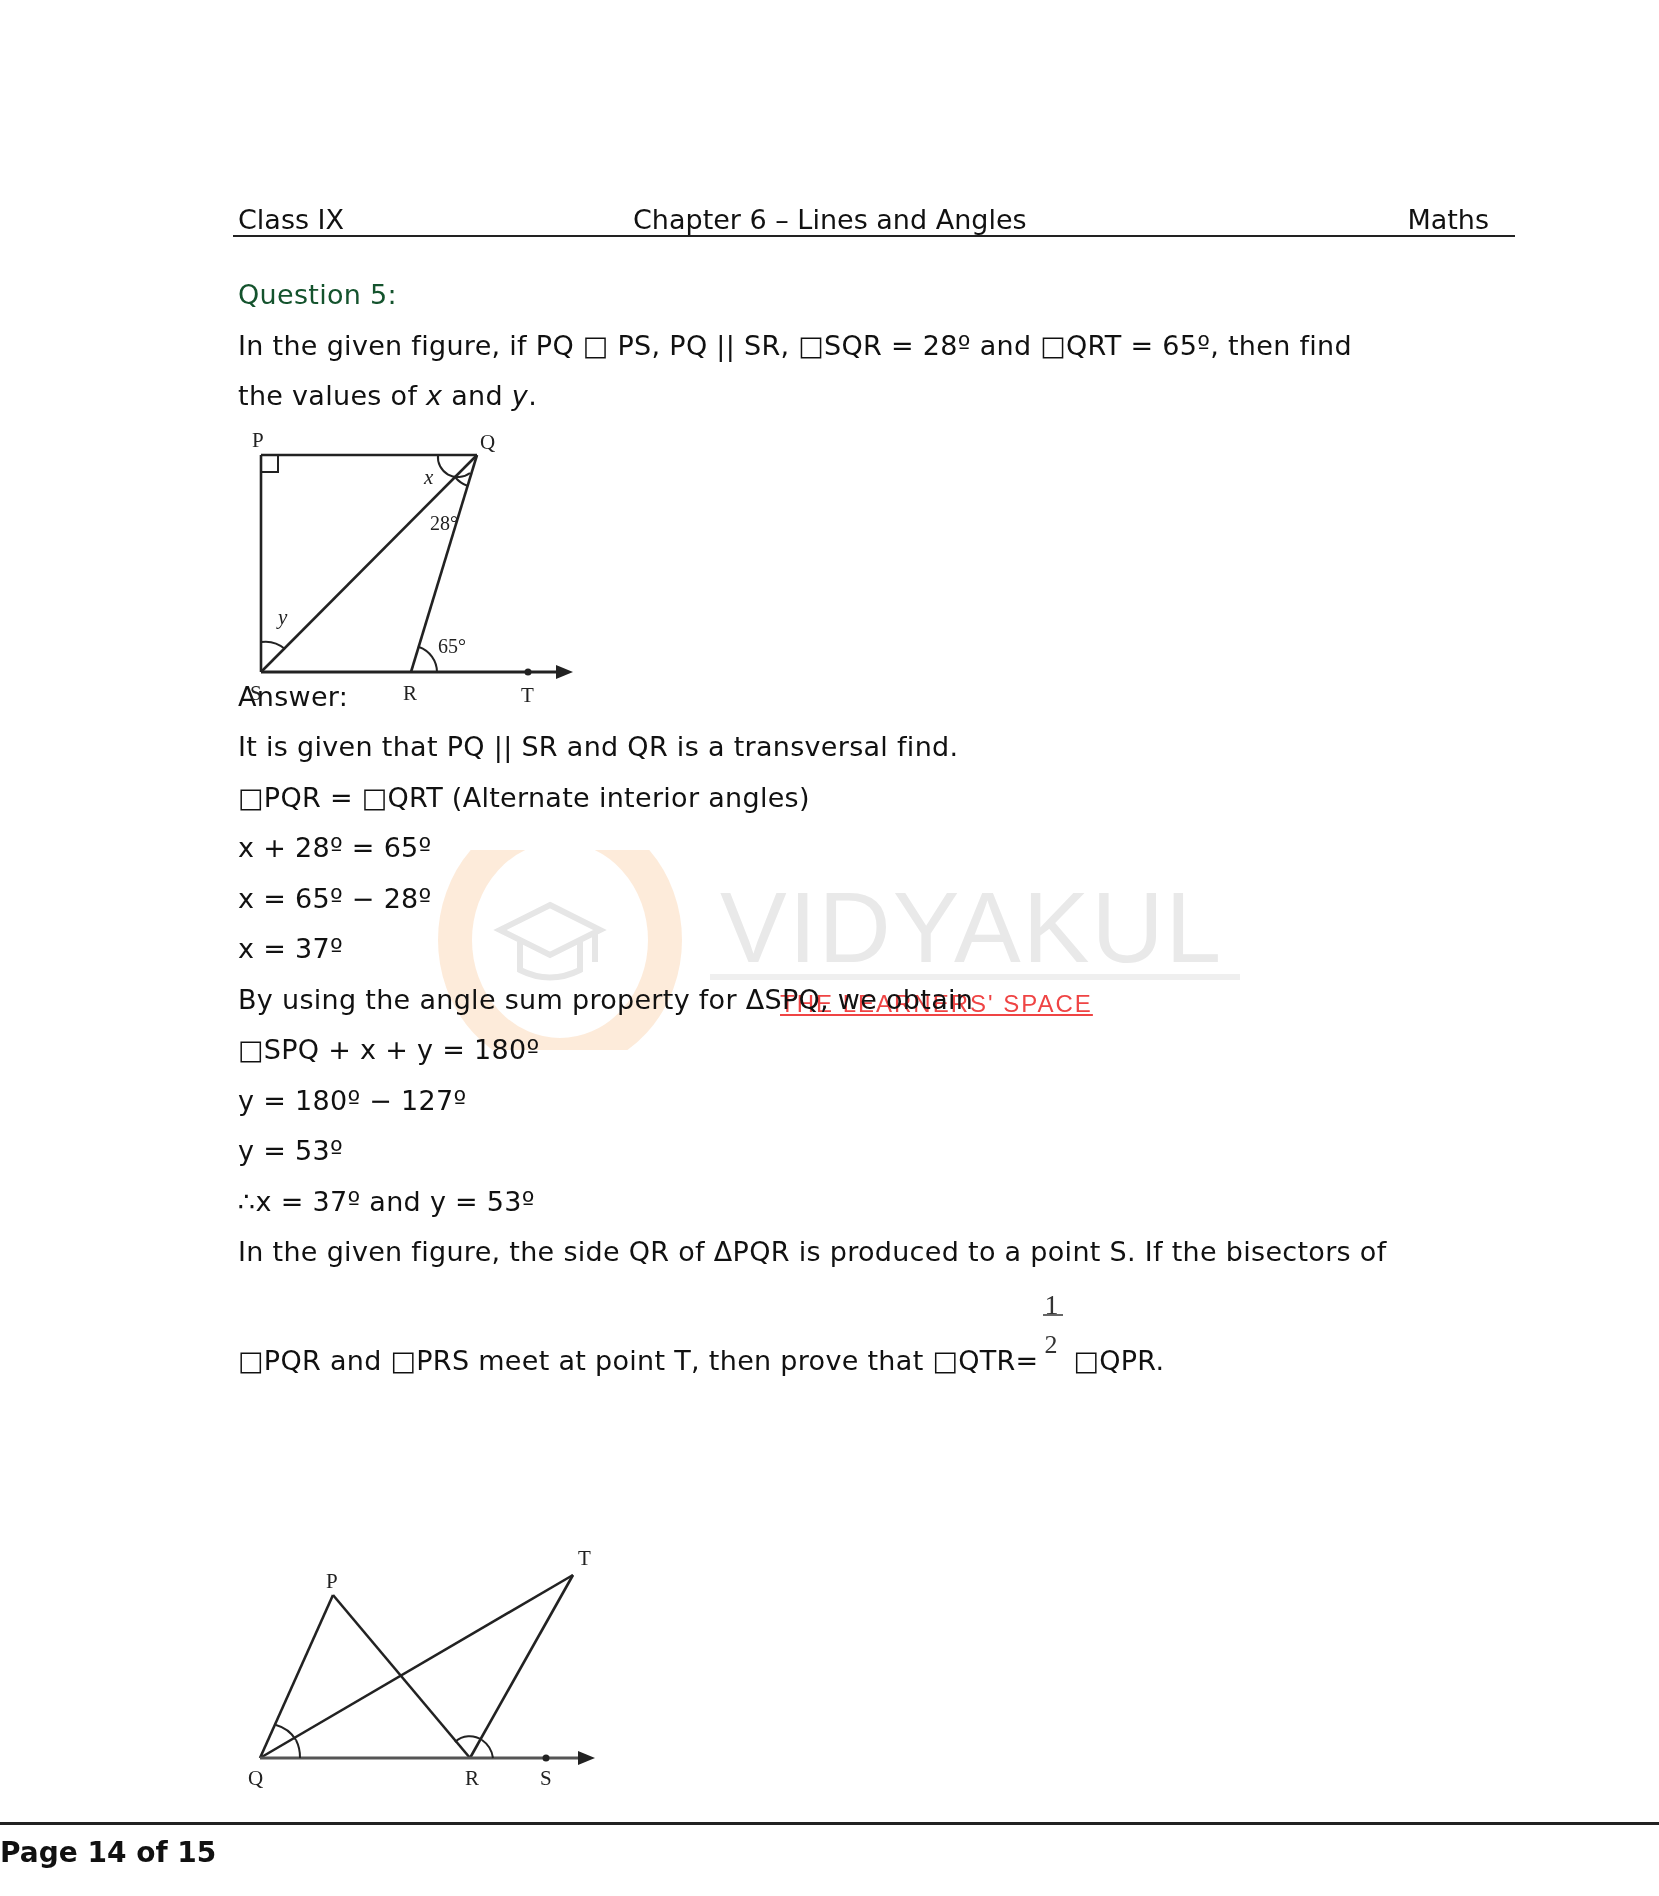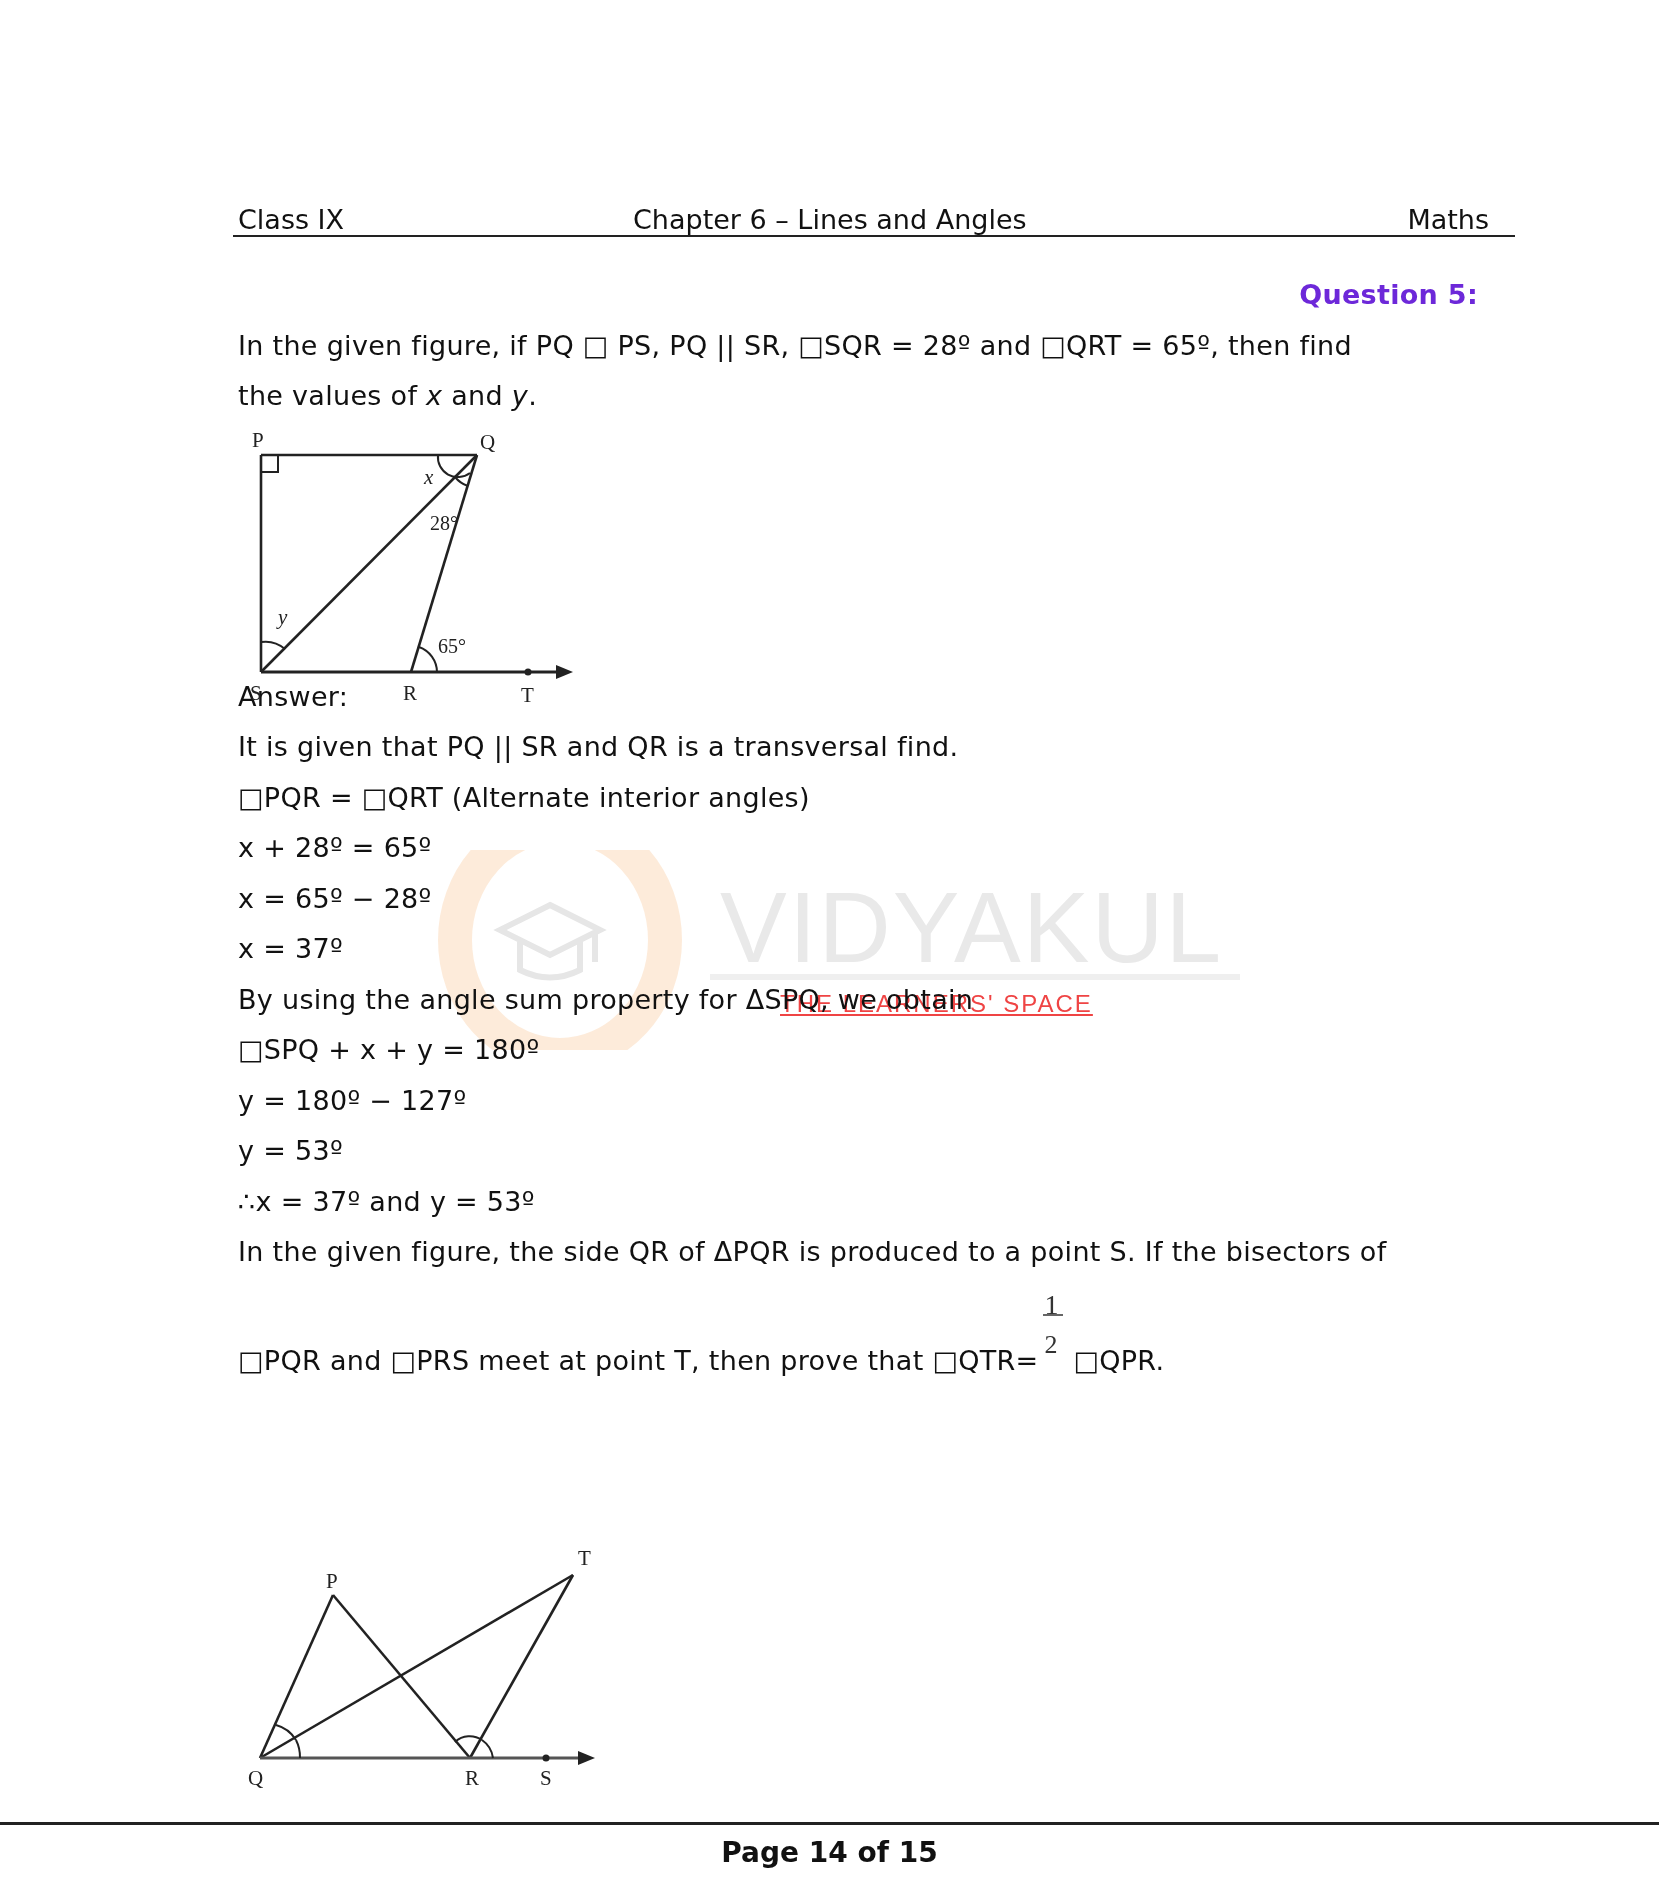--- a/index.html
+++ b/index.html
@@ -14,36 +14,36 @@
     }
     .header .left { position: absolute; left: 5px; top: 4px; }
     .header .center { position: absolute; left: 400px; top: 4px; }
     .header .right { position: absolute; right: 24px; top: 4px; }
     .header-rule {
       position: absolute; left: 233px; top: 235px; width: 1282px; height: 0;
       border-top: 2px solid #222;
     }
     .content { position: absolute; left: 238px; top: 270px; width: 1240px; }
     .line { font-size: 27px; line-height: 50.5px; height: 50.5px; white-space: nowrap; letter-spacing: 0.3px; }
-    .qtitle { color: #6d28d9; font-weight: bold; text-align: right; }
+    .qtitle { color: #14532d; font-weight: normal; }
     .fig1 { position: absolute; left: 238px; top: 425px; }
     .fig2 { position: absolute; left: 238px; top: 1540px; }
     .frac-line { position: relative; }
     .frac {
       display: inline-block; position: relative; width: 26px; height: 30px; vertical-align: baseline;
       font-family: "Liberation Serif", serif; color: #333;
     }
     .frac .num { position: absolute; left: 6px; top: -60px; font-size: 28px; }
     .frac .bar { position: absolute; left: 4px; top: -26px; width: 20px; border-top: 2px solid #666; }
     .frac .den { position: absolute; left: 6px; top: -20px; font-size: 26px; }
     .footer-rule {
       position: absolute; left: 0; top: 1822px; width: 1659px; height: 0;
       border-top: 3px solid #222;
     }
-    .footer { position: absolute; left: 0; top: 1836px; width: 1659px; text-align: center; font-size: 28px; font-weight: bold; }
+    .footer { position: absolute; left: 0; top: 1836px; width: 1659px; text-align: left; font-size: 28px; font-weight: bold; }
     .watermark { position: absolute; left: 420px; top: 850px; width: 840px; height: 200px; pointer-events: none; }
     .wm-text {
       position: absolute; left: 300px; top: 20px; font-size: 100px; color: #e9e9e9;
       font-family: "Liberation Sans", sans-serif; letter-spacing: 2px;
     }
     .wm-sub {
       position: absolute; left: 360px; top: 140px; font-size: 24px; color: #ef4444;
       font-family: "Liberation Sans", sans-serif; letter-spacing: 2px; text-decoration: underline;
     }
     .wm-rule { position: absolute; left: 290px; top: 124px; width: 530px; border-top: 6px solid #efefef; }

